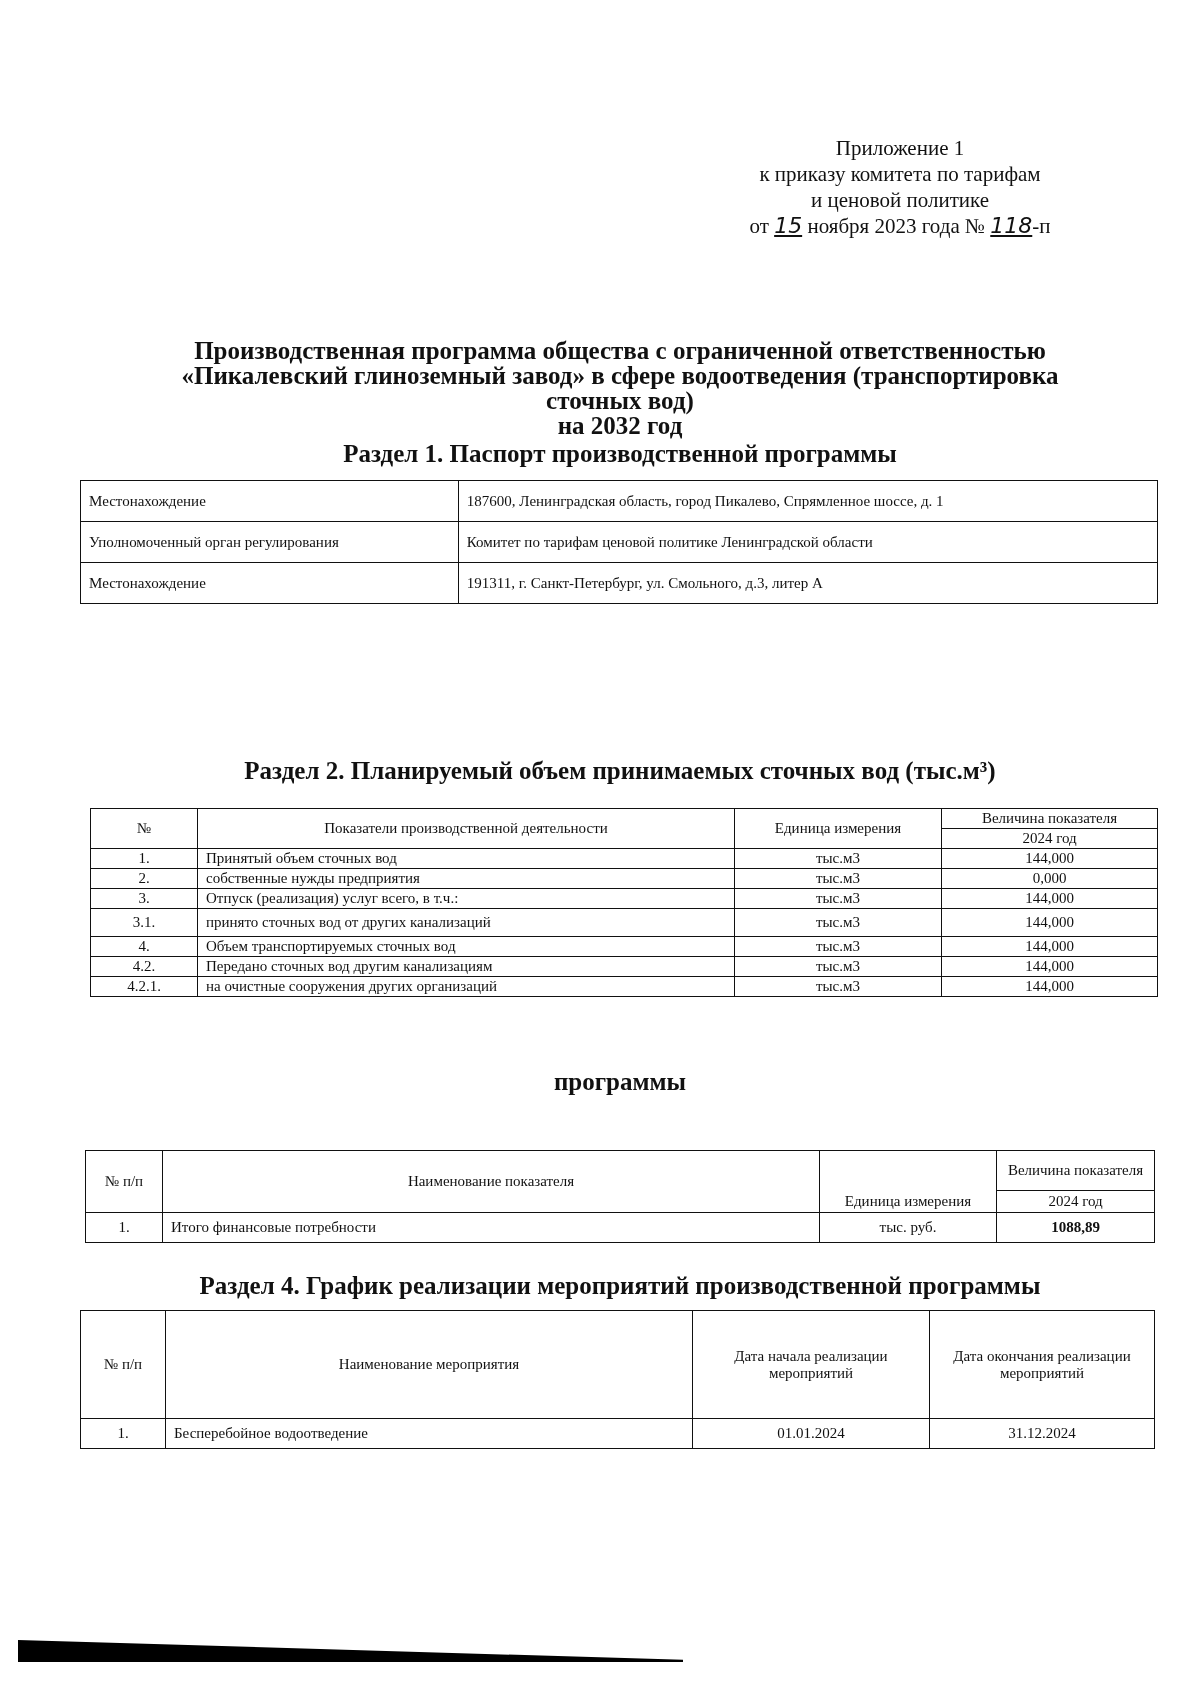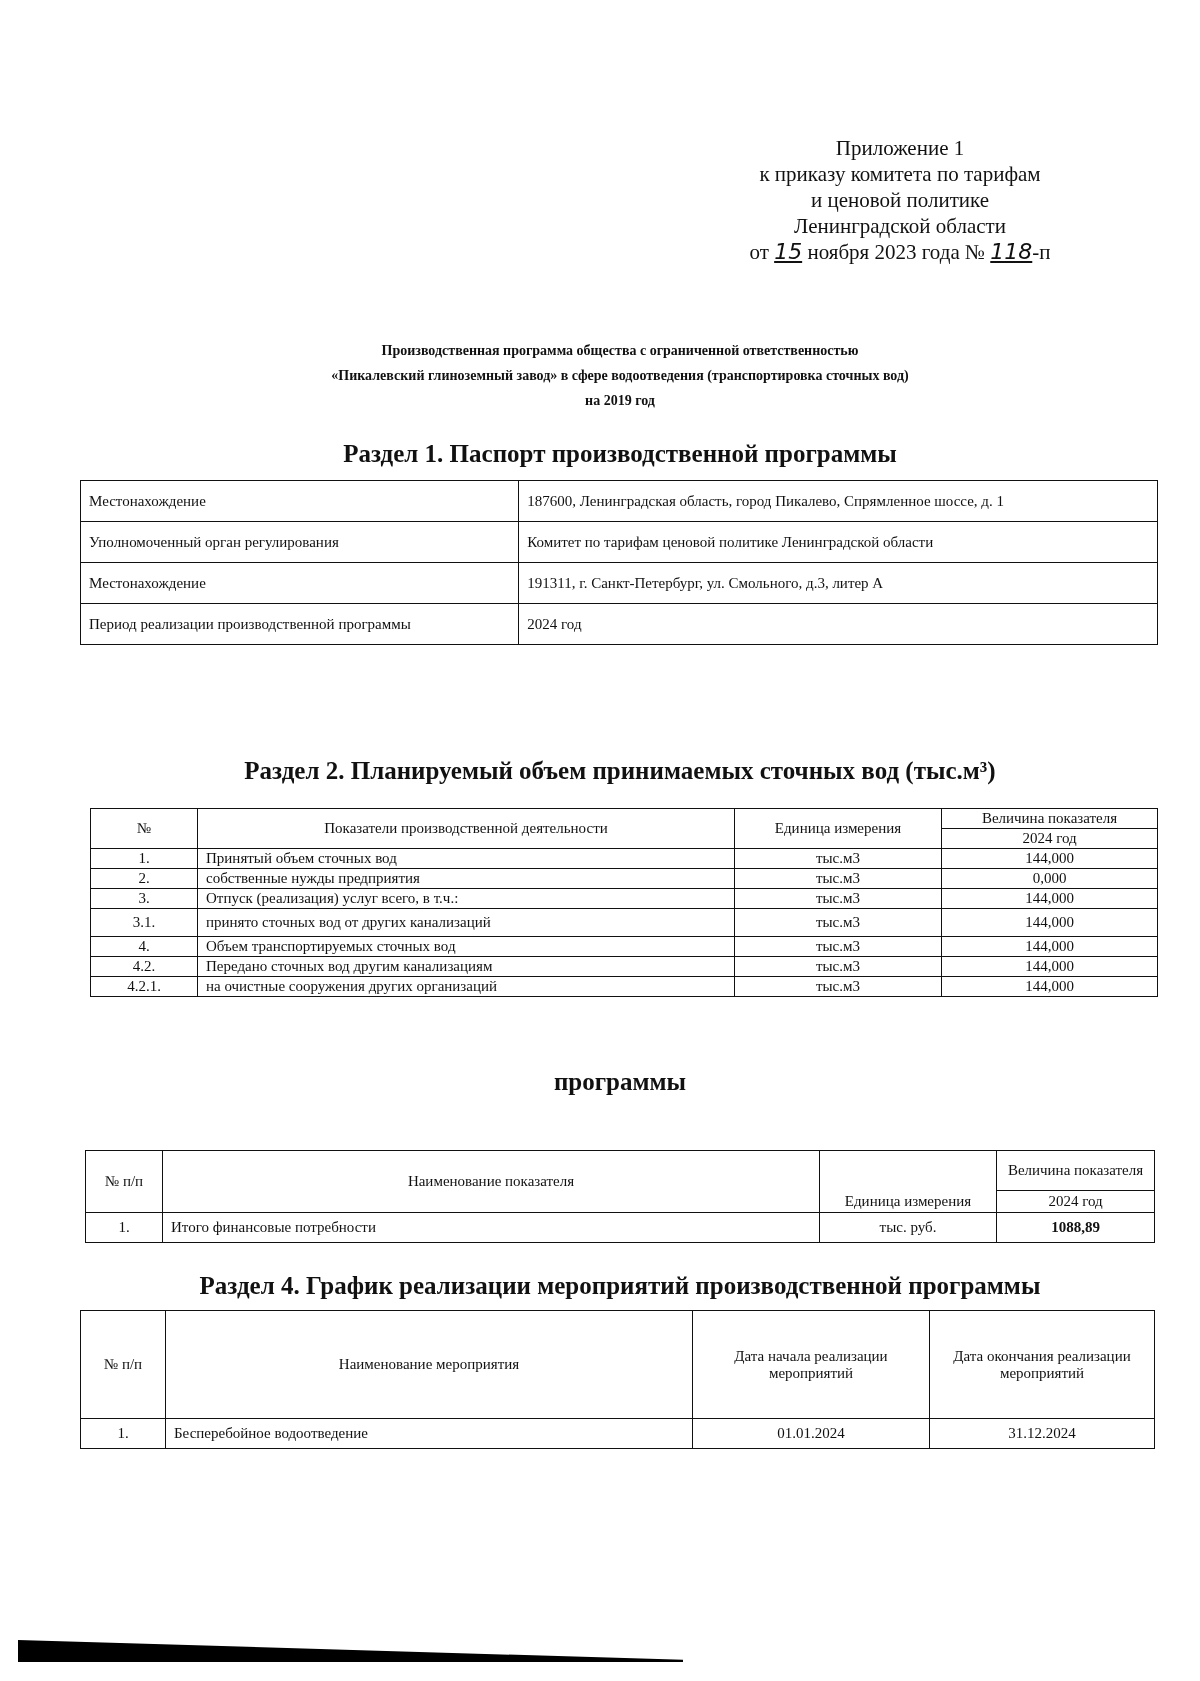--- a/index.html
+++ b/index.html
@@ -3,73 +3,68 @@
 <meta charset="utf-8">
 <style>
   html, body { margin: 0; padding: 0; background: #ffffff; }
   body { width: 1200px; height: 1681px; position: relative; overflow: hidden;
          font-family: "Liberation Serif", "DejaVu Serif", serif; color: #111; }
   .appendix { position: absolute; left: 720px; top: 135px; width: 360px;
               text-align: center; font-size: 21px; line-height: 26px; }
   .appendix .sig { font-family: "DejaVu Sans", sans-serif; font-style: italic;
                    text-decoration: underline; font-size: 22px; }
   .title { position: absolute; left: 140px; top: 338px; width: 960px; text-align: center;
-           font-weight: bold; font-size: 14px; line-height: 25px; }
+           font-weight: bold; font-size: 25px; line-height: 25px; }
   .section-title { position: absolute; text-align: center; font-weight: bold; font-size: 25px; }
   table { position: absolute; border-collapse: collapse; font-size: 15px; }
   td, th { border: 1.5px solid #111; padding: 2px 8px; font-weight: normal; }
   .c { text-align: center; }
   .passport td { height: 36px; font-size: 15px; }
   .t2 td, .t2 th { font-size: 15px; padding: 0 8px; height: 19px; }
   .t3 td, .t3 th { font-size: 15px; }
   .t4 td, .t4 th { font-size: 15px; }
   .val { font-size: 16px; }
   .footer-bar { position: absolute; left: 18px; top: 1640px; width: 665px; height: 22px;
                 background: #000; clip-path: polygon(0 0, 100% 90%, 100% 100%, 0 100%); }
 </style>
 </head>
 <body>
 
 <div class="appendix">
   <div>Приложение 1</div>
   <div>к приказу комитета по тарифам</div>
   <div>и ценовой политике</div>
-  <div>Ленинградской области</div>
   <div>
     <span>от</span>
     <span class="sig">15</span>
     <span>ноября 2023 года №</span>
     <span class="sig">118</span><span>-п</span>
   </div>
 </div>
 
 <div class="title">
   <div>Производственная программа общества с ограниченной ответственностью</div>
   <div>«Пикалевский глиноземный завод» в сфере водоотведения (транспортировка сточных вод)</div>
-  <div>на 2019 год</div>
+  <div>на 2032 год</div>
 </div>
 
 <div class="section-title" style="left:140px; top:440px; width:960px;">Раздел 1. Паспорт производственной программы</div>
 <table class="passport" style="left:80px; top:480px; width:1078px;">
   <tbody>
   <tr>
     <td>Местонахождение</td>
     <td>187600, Ленинградская область, город Пикалево,  Спрямленное шоссе,  д. 1</td>
   </tr>
   <tr>
     <td>Уполномоченный орган регулирования</td>
     <td>Комитет по тарифам ценовой политике Ленинградской области</td>
   </tr>
   <tr>
     <td>Местонахождение</td>
     <td>191311, г. Санкт-Петербург, ул. Смольного, д.3, литер А</td>
-  </tr>
-  <tr>
-    <td>Период реализации производственной программы</td>
-    <td>2024 год</td>
   </tr>
 </tbody>
   </table>
 
 <div class="section-title" style="left:140px; top:757px; width:960px;">Раздел 2.  Планируемый объем принимаемых сточных вод (тыс.м³)</div>
 <table class="t2" style="left:90px; top:808px; width:1068px;">
   <tbody>
       <tr>
     <th rowspan="2" class="c" style="width:90px;">№</th>
     <th rowspan="2" class="c" style="width:520px;">Показатели производственной деятельности</th>

